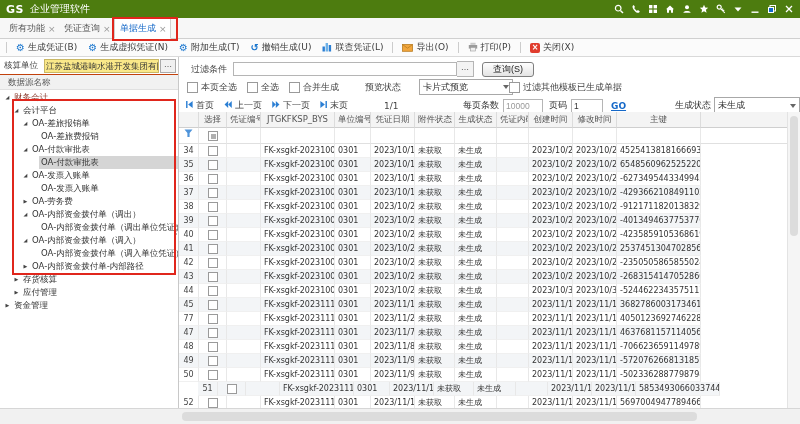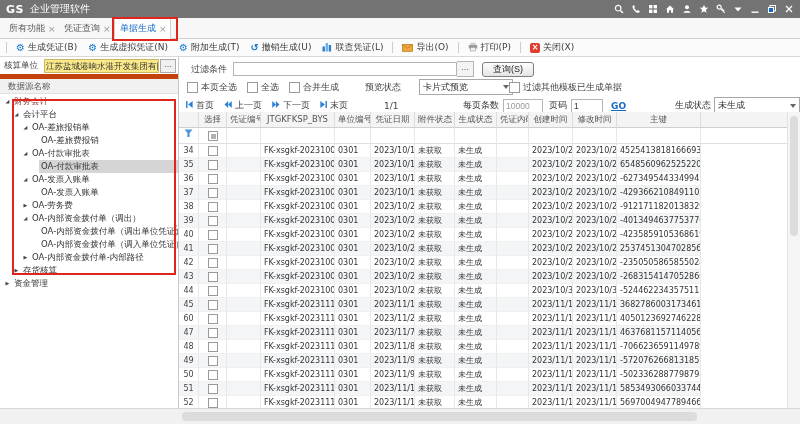--- a/index.html
+++ b/index.html
@@ -1,19 +1,19 @@
 <!DOCTYPE html>
 <html><head>
 <meta charset="utf-8">
 <style>
   html,body{margin:0;padding:0}
   body{width:800px;height:424px;position:relative;overflow:hidden;background:#fff;
        font-family:"DejaVu Sans","Liberation Sans",sans-serif;font-size:9px;color:#333}
   
-  .topbar{height:18px;background:#737373;display:flex;align-items:center;padding:0 6px;color:#fff}
+  .topbar{height:18px;background:#4d7c0f;display:flex;align-items:center;padding:0 6px;color:#fff}
   .logo{font-weight:bold;font-size:11px;letter-spacing:.5px}
   .apptitle{font-size:10px;margin-left:6px}
   .topicons{margin-left:auto;display:flex;align-items:center;gap:7px}
   .topicons .icon{display:inline-flex;width:10px;height:10px;align-items:center;justify-content:center}
   
   .tabbar{height:20px;background:#f7f7f7;border-bottom:1px solid #d0d0d0;display:flex;align-items:flex-end;padding-left:4px;position:relative}
   .tab{display:inline-flex;align-items:center;height:19px;padding:0 5px;font-size:9px;color:#555;white-space:nowrap}
   .tab .x{margin-left:3px;color:#999;font-size:9px;width:6px;text-align:center}
   .tab.active{background:#fff;color:#1468c8;border:1px solid #d0d0d0;border-bottom:1px solid #fff;margin-bottom:-1px}
   
@@ -25,21 +25,21 @@
   .close-red{width:10px;height:10px;background:#e03c2d;border-radius:2px;color:#fff;font-size:8px;font-weight:bold;
              display:inline-flex;align-items:center;justify-content:center;line-height:1}
   
   .content{display:flex;height:353px}
   .leftpanel{flex:0 0 178px;width:178px;border-right:1px solid #c8c8c8;background:#fff;position:relative;overflow:hidden}
   .unitrow{display:flex;align-items:center;height:16px;padding:1px 2px 0 4px}
   .unitrow .lbl{flex:0 0 40px;font-size:8.5px;color:#444}
   .unitinput{flex:1;height:12px;background:#fae889;border:1px solid #c9b765;font-size:8.5px;line-height:12px;
              padding:0 1px;white-space:nowrap;overflow:hidden;color:#333}
   .dots-btn{flex:0 0 14px;height:12px;border:1px solid #aaa;background:#f0f0f0;font-size:8px;text-align:center;line-height:10px;margin-left:1px;color:#555}
-  .ds-header{height:14px;background:#f1f1f1;border-top:5px solid #c2410c;border-bottom:1px solid #e0e0e0;
+  .ds-header{height:14px;background:#f1f1f1;border-top:1px solid #c2410c;border-bottom:1px solid #e0e0e0;
              line-height:14px;padding-left:8px;color:#555;font-size:8.5px}
   .tree{padding-top:1px;font-size:8.5px}
   .tnode{height:13px;display:flex;align-items:center;white-space:nowrap;overflow:hidden}
   .arrow{flex:0 0 9px;font-size:5px;color:#444;text-align:center;line-height:13px}
   .tlabel{padding:0 2px;line-height:13px}
   .tnode.selected .tlabel{background:#d5d5d5;flex:1}
   .tnode.root .tlabel{color:#8a382b}
   .split-handle{position:absolute;right:1px;top:168px;width:3px;display:flex;flex-direction:column;gap:2px;align-items:center}
   .split-handle i{width:2px;height:2px;background:#9a9a9a;border-radius:1px}
   
@@ -279,31 +279,39 @@
           <span class="tlabel">OA-劳务费</span>
         </div>
         <div class="tnode" style="padding-left: 21px;">
           <span class="arrow">◢</span>
           <span class="tlabel">OA-内部资金拨付单（调出）</span>
         </div>
         <div class="tnode" style="padding-left: 30px;">
           <span class="arrow"></span>
           <span class="tlabel">OA-内部资金拨付单（调出单位凭证）</span>
         </div>
+        <div class="tnode" style="padding-left: 21px;">
+          <span class="arrow">◢</span>
+          <span class="tlabel">OA-内部资金拨付单（调入）</span>
+        </div>
         <div class="tnode" style="padding-left: 30px;">
           <span class="arrow"></span>
           <span class="tlabel">OA-内部资金拨付单（调入单位凭证）</span>
         </div>
         <div class="tnode" style="padding-left: 21px;">
           <span class="arrow">▶</span>
           <span class="tlabel">OA-内部资金拨付单-内部路径</span>
         </div>
         <div class="tnode" style="padding-left: 12px;">
           <span class="arrow">▶</span>
           <span class="tlabel">存货核算</span>
+        </div>
+        <div class="tnode" style="padding-left: 12px;">
+          <span class="arrow">▶</span>
+          <span class="tlabel">应付管理</span>
         </div>
         <div class="tnode" style="padding-left: 3px;">
           <span class="arrow">▶</span>
           <span class="tlabel">资金管理</span>
         </div>
       </div>
     <div class="split-handle">
         <i></i>
         <i></i>
         <i></i>
@@ -617,21 +625,21 @@
           <div class="tcell" style="width: 44px;">2023/11/1</div>
           <div class="tcell" style="width: 40px;">未获取</div>
           <div class="tcell" style="width: 42px;">未生成</div>
           <div class="tcell" style="width: 32px;"></div>
           <div class="tcell" style="width: 44px;">2023/11/14</div>
           <div class="tcell" style="width: 44px;">2023/11/14</div>
           <div class="tcell" style="width: 84px;">3682786003173461083</div>
           <div class="tcell filler"></div>
         </div>
         <div class="trow">
-          <div class="tcell rownum" style="width: 20px;">60</div>
+          <div class="tcell rownum" style="width: 20px;">77</div>
           <div class="tcell cell-center" style="width: 28px;">
             <span class="cb small"></span>
           </div>
           <div class="tcell" style="width: 34px;"></div>
           <div class="tcell" style="width: 74px;">FK-xsgkf-202311115</div>
           <div class="tcell" style="width: 36px;">0301</div>
           <div class="tcell" style="width: 44px;">2023/11/2</div>
           <div class="tcell" style="width: 40px;">未获取</div>
           <div class="tcell" style="width: 42px;">未生成</div>
           <div class="tcell" style="width: 32px;"></div>
@@ -702,21 +710,21 @@
           <div class="tcell" style="width: 44px;">2023/11/9</div>
           <div class="tcell" style="width: 40px;">未获取</div>
           <div class="tcell" style="width: 42px;">未生成</div>
           <div class="tcell" style="width: 32px;"></div>
           <div class="tcell" style="width: 44px;">2023/11/13</div>
           <div class="tcell" style="width: 44px;">2023/11/13</div>
           <div class="tcell" style="width: 84px;">-5023362887798798836</div>
           <div class="tcell filler"></div>
         </div>
         <div class="trow alt">
-          <div class="tcell rownum" style="width: 20px;">51</div>
+          <div class="tcell rownum" style="width: 20px; margin-left: 19px;">51</div>
           <div class="tcell cell-center" style="width: 28px;">
             <span class="cb small"></span>
           </div>
           <div class="tcell" style="width: 34px;"></div>
           <div class="tcell" style="width: 74px;">FK-xsgkf-202311170</div>
           <div class="tcell" style="width: 36px;">0301</div>
           <div class="tcell" style="width: 44px;">2023/11/10</div>
           <div class="tcell" style="width: 40px;">未获取</div>
           <div class="tcell" style="width: 42px;">未生成</div>
           <div class="tcell" style="width: 32px;"></div>

